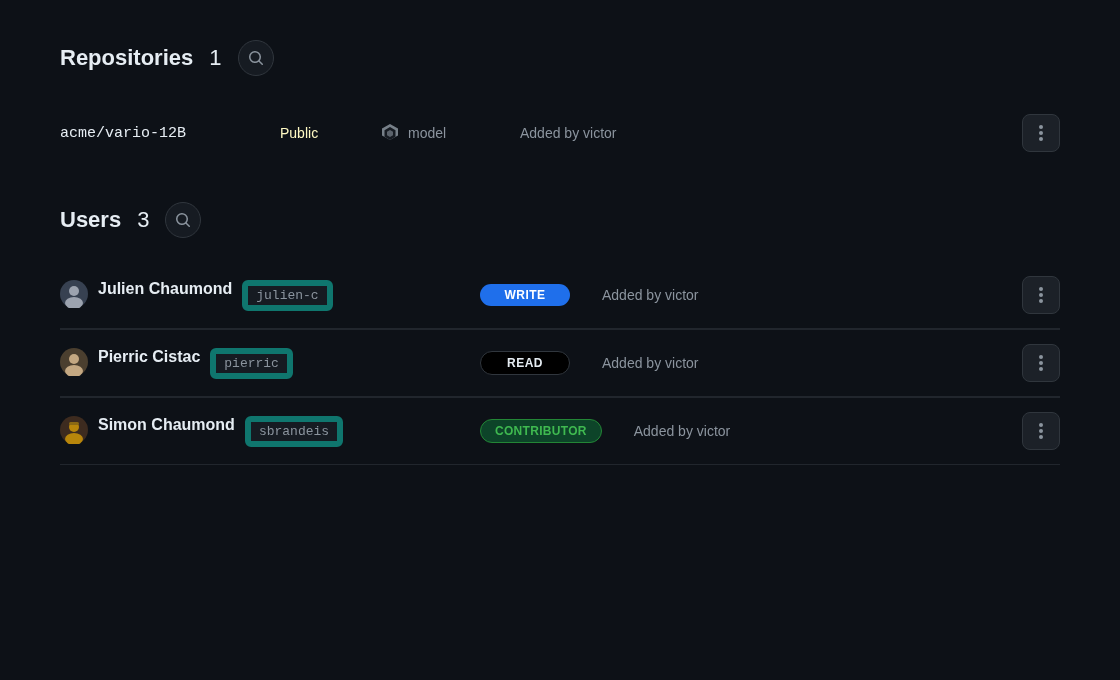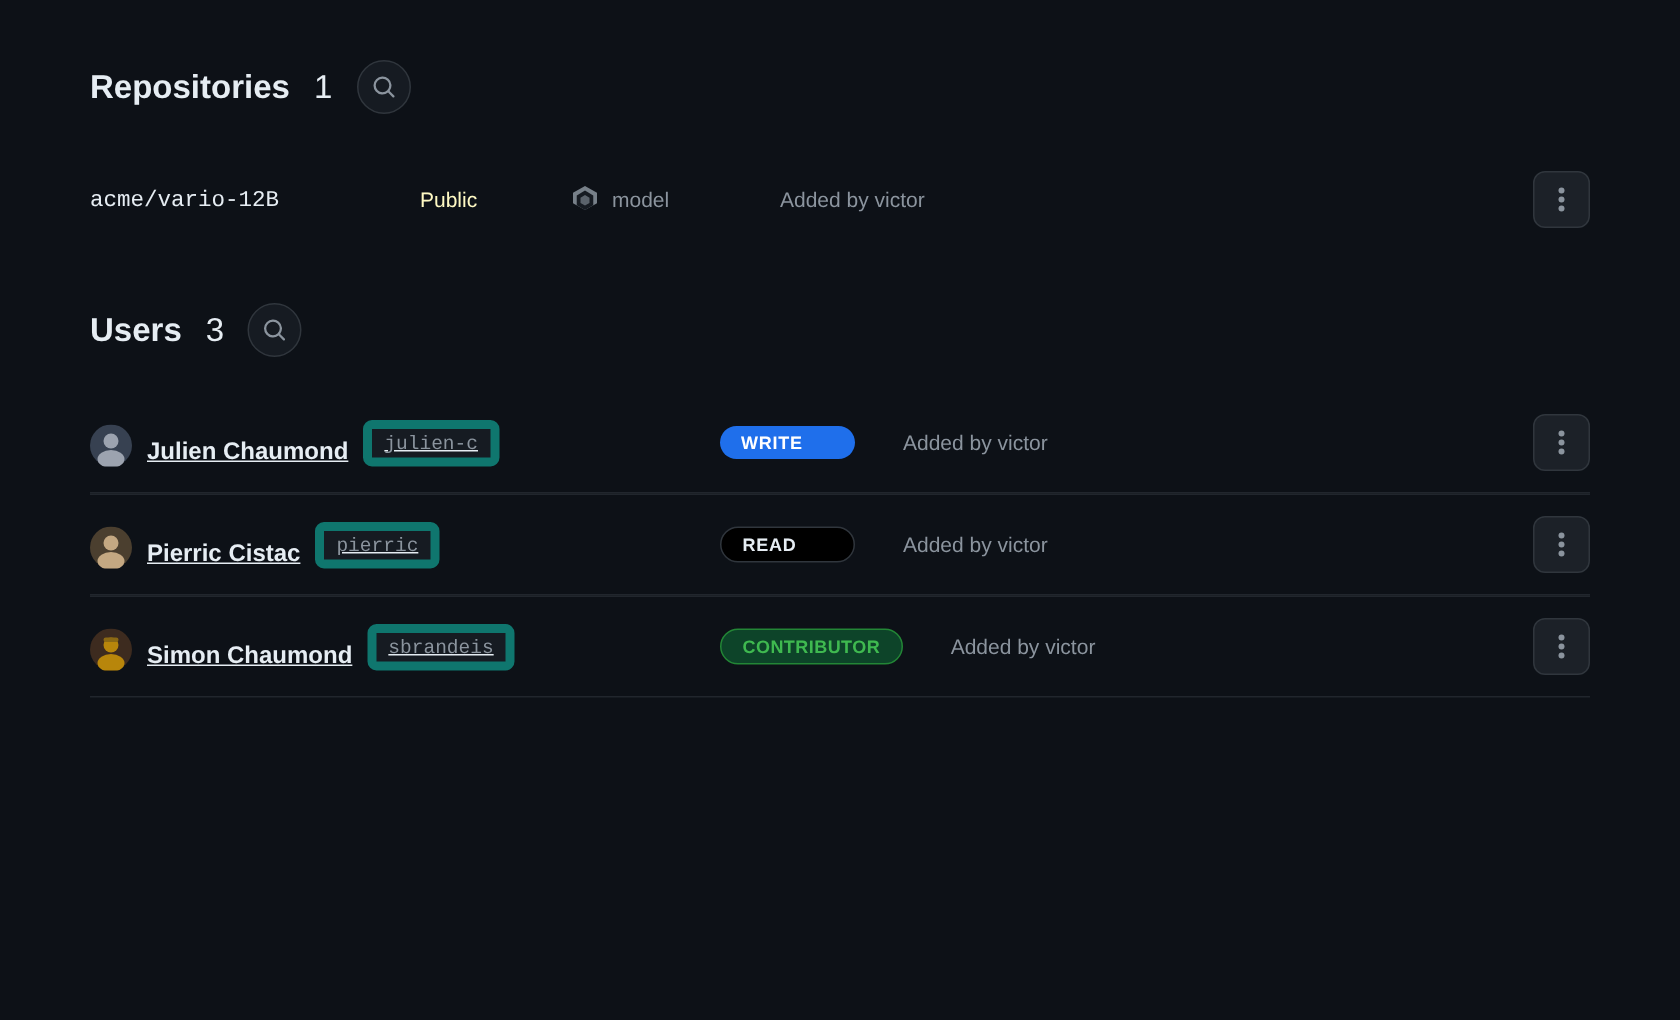--- a/index.html
+++ b/index.html
@@ -135,31 +135,31 @@
       color: #8b949e;
       background: #161b22;
       border: 6px solid #0f766e;
       border-radius: 6px;
       padding: 2px 8px;
       margin-right: 16px;
     }
 
     .user-info {
       display: flex;
-      align-items: flex-end;
+      align-items: flex-start;
       min-width: 420px;
-      text-decoration: underline;
     }
 
     .role-badge {
       font-size: 12px;
       font-weight: 700;
       border-radius: 20px;
       padding: 4px 14px;
       min-width: 90px;
+      text-align: center;
       letter-spacing: 0.5px;
     }
 
     .role-write {
       background: #1f6feb;
       color: #ffffff;
     }
 
     .role-read {
       background: #000000;

